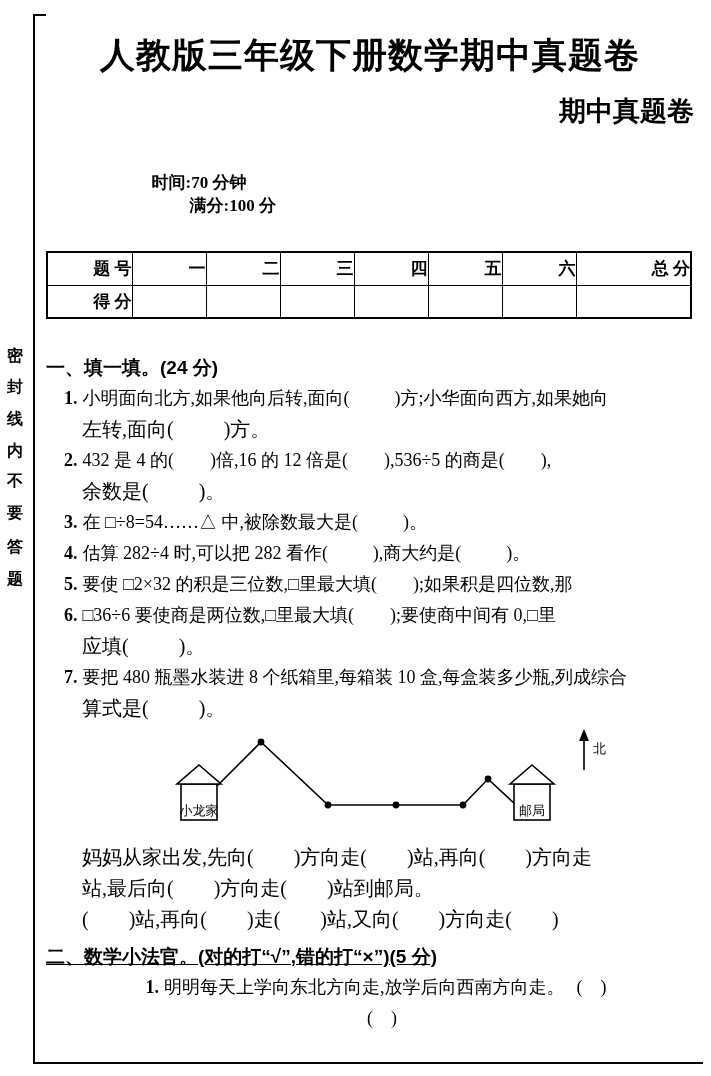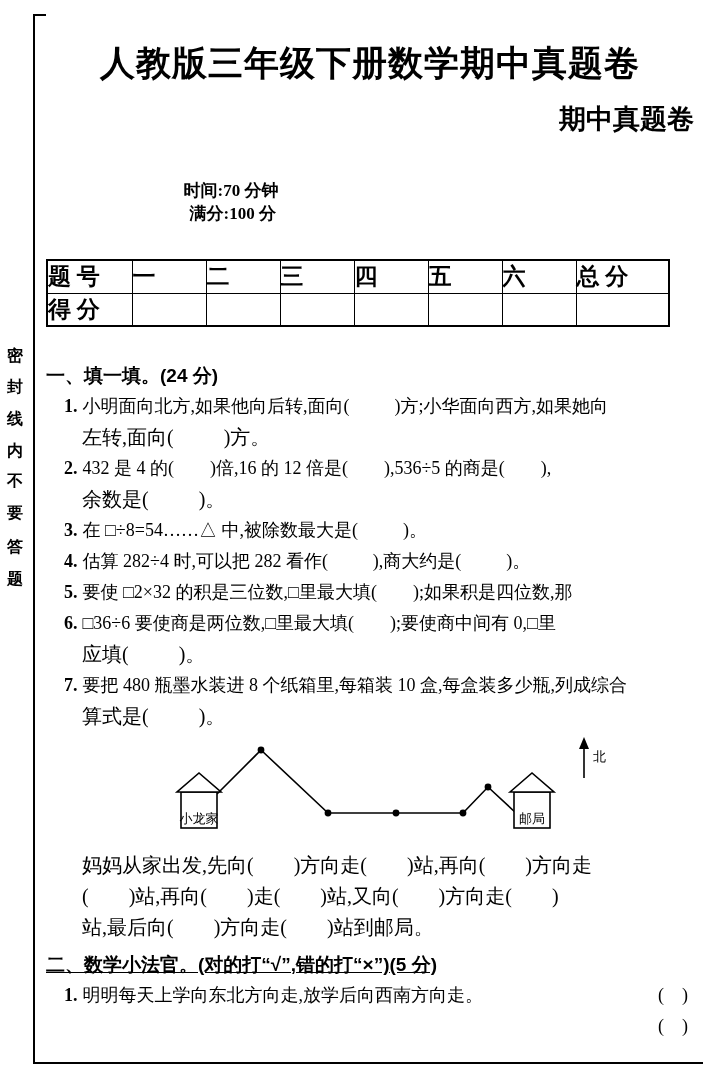--- a/index.html
+++ b/index.html
@@ -14,61 +14,61 @@
   .seal-text {
     position:absolute; left:4px; top:333px;
     writing-mode:vertical-rl; text-orientation:upright;
     font-family:"Liberation Sans", sans-serif;
     font-size:16px; font-weight:bold; letter-spacing:32px; white-space:pre;
   }
 
   .content { position:absolute; left:46px; top:0; width:648px; }
 
   .title {
-    margin-top:40px; text-align:center;
+    margin-top:32px; text-align:center;
     font-family:"Liberation Sans", sans-serif;
     font-size:35px; font-weight:900; letter-spacing:1px; white-space:pre;
   }
   .subtitle {
     margin-top:14px; text-align:right;
     font-family:"Liberation Sans", sans-serif;
     font-size:27px; font-weight:900; white-space:pre;
   }
   .meta { margin-top:22px; font-size:17px; font-weight:bold; white-space:pre; }
-  .meta .time { margin-left:112px; }
+  .meta .time { margin-left:80px; }
   .meta .full { margin-left:118px; }
 
   table.score-table {
     margin-top:14px; width:622px; border-collapse:collapse;
     border:2px solid #000; table-layout:fixed;
   }
   table.score-table td {
-    border:1.5px solid #000; height:33px; text-align:left;
-    font-size:23px; font-weight:bold; white-space:pre;
+    border:1.5px solid #000; height:33px; text-align:right;
+    font-size:17px; font-weight:bold; white-space:pre;
   }
   td.col-label { width:85px; }
   td.col-num { width:74px; }
-  td.col-total { width:93px; }
+  td.col-total { width:115px; }
 
   .section-heading {
     font-family:"Liberation Sans", sans-serif;
     font-size:19px; font-weight:bold; line-height:31px; white-space:pre;
   }
   .s1-heading { margin-top:33px; }
   .s2-heading { margin-top:6px;text-decoration:underline; }
 
   .q-first { padding-left:18px; font-size:18px; line-height:31px; white-space:pre; overflow:hidden; }
   .qnum { font-weight:bold; margin-right:5px; }
   .q-cont { padding-left:36px; font-size:20px; line-height:31px; white-space:pre; overflow:hidden; }
 
   .route-map { display:block; margin-left:112px; width:452px; height:118px; }
   .route-map text { font-size:13px; font-family:"Liberation Sans", sans-serif; }
 
   .judge-row {
-    display:flex; justify-content:space-between;
+    display:flex; justify-content:center;
     padding-left:18px; padding-right:6px;
     font-size:18px; line-height:31px; white-space:pre;gap:12px;
   }
 </style>
 </head>
 <body>
 
 <div class="page">
 
   <div class="border-left"></div>
@@ -144,22 +144,22 @@
       <circle cx="170" cy="81" r="3.4" fill="#000"></circle>
       <circle cx="238" cy="81" r="3.4" fill="#000"></circle>
       <circle cx="305" cy="81" r="3.4" fill="#000"></circle>
       <circle cx="330" cy="55" r="3.4" fill="#000"></circle>
       <line x1="426" y1="46" x2="426" y2="14" stroke="#000" stroke-width="1.6"></line>
       <polygon points="426,5 421,17 431,17" fill="#000"></polygon>
       <text x="435" y="29">北</text>
     </svg>
 
     <div class="q-cont">妈妈从家出发,先向(        )方向走(        )站,再向(        )方向走</div>
+    <div class="q-cont">站,最后向(        )方向走(        )站到邮局。</div>
     <div class="q-cont">(        )站,再向(        )走(        )站,又向(        )方向走(        )</div>
-    <div class="q-cont">站,最后向(        )方向走(        )站到邮局。</div>
 
     <div class="section-heading s2-heading">二、数学小法官。(对的打“√”,错的打“×”)(5 分)</div>
 
     <div class="judge-row">
       <span><span class="qnum">1.</span><span>明明每天上学向东北方向走,放学后向西南方向走。</span></span>
       <span>(    )</span>
     </div>
     <div class="judge-row">
       <span></span>
       <span>(    )</span>

